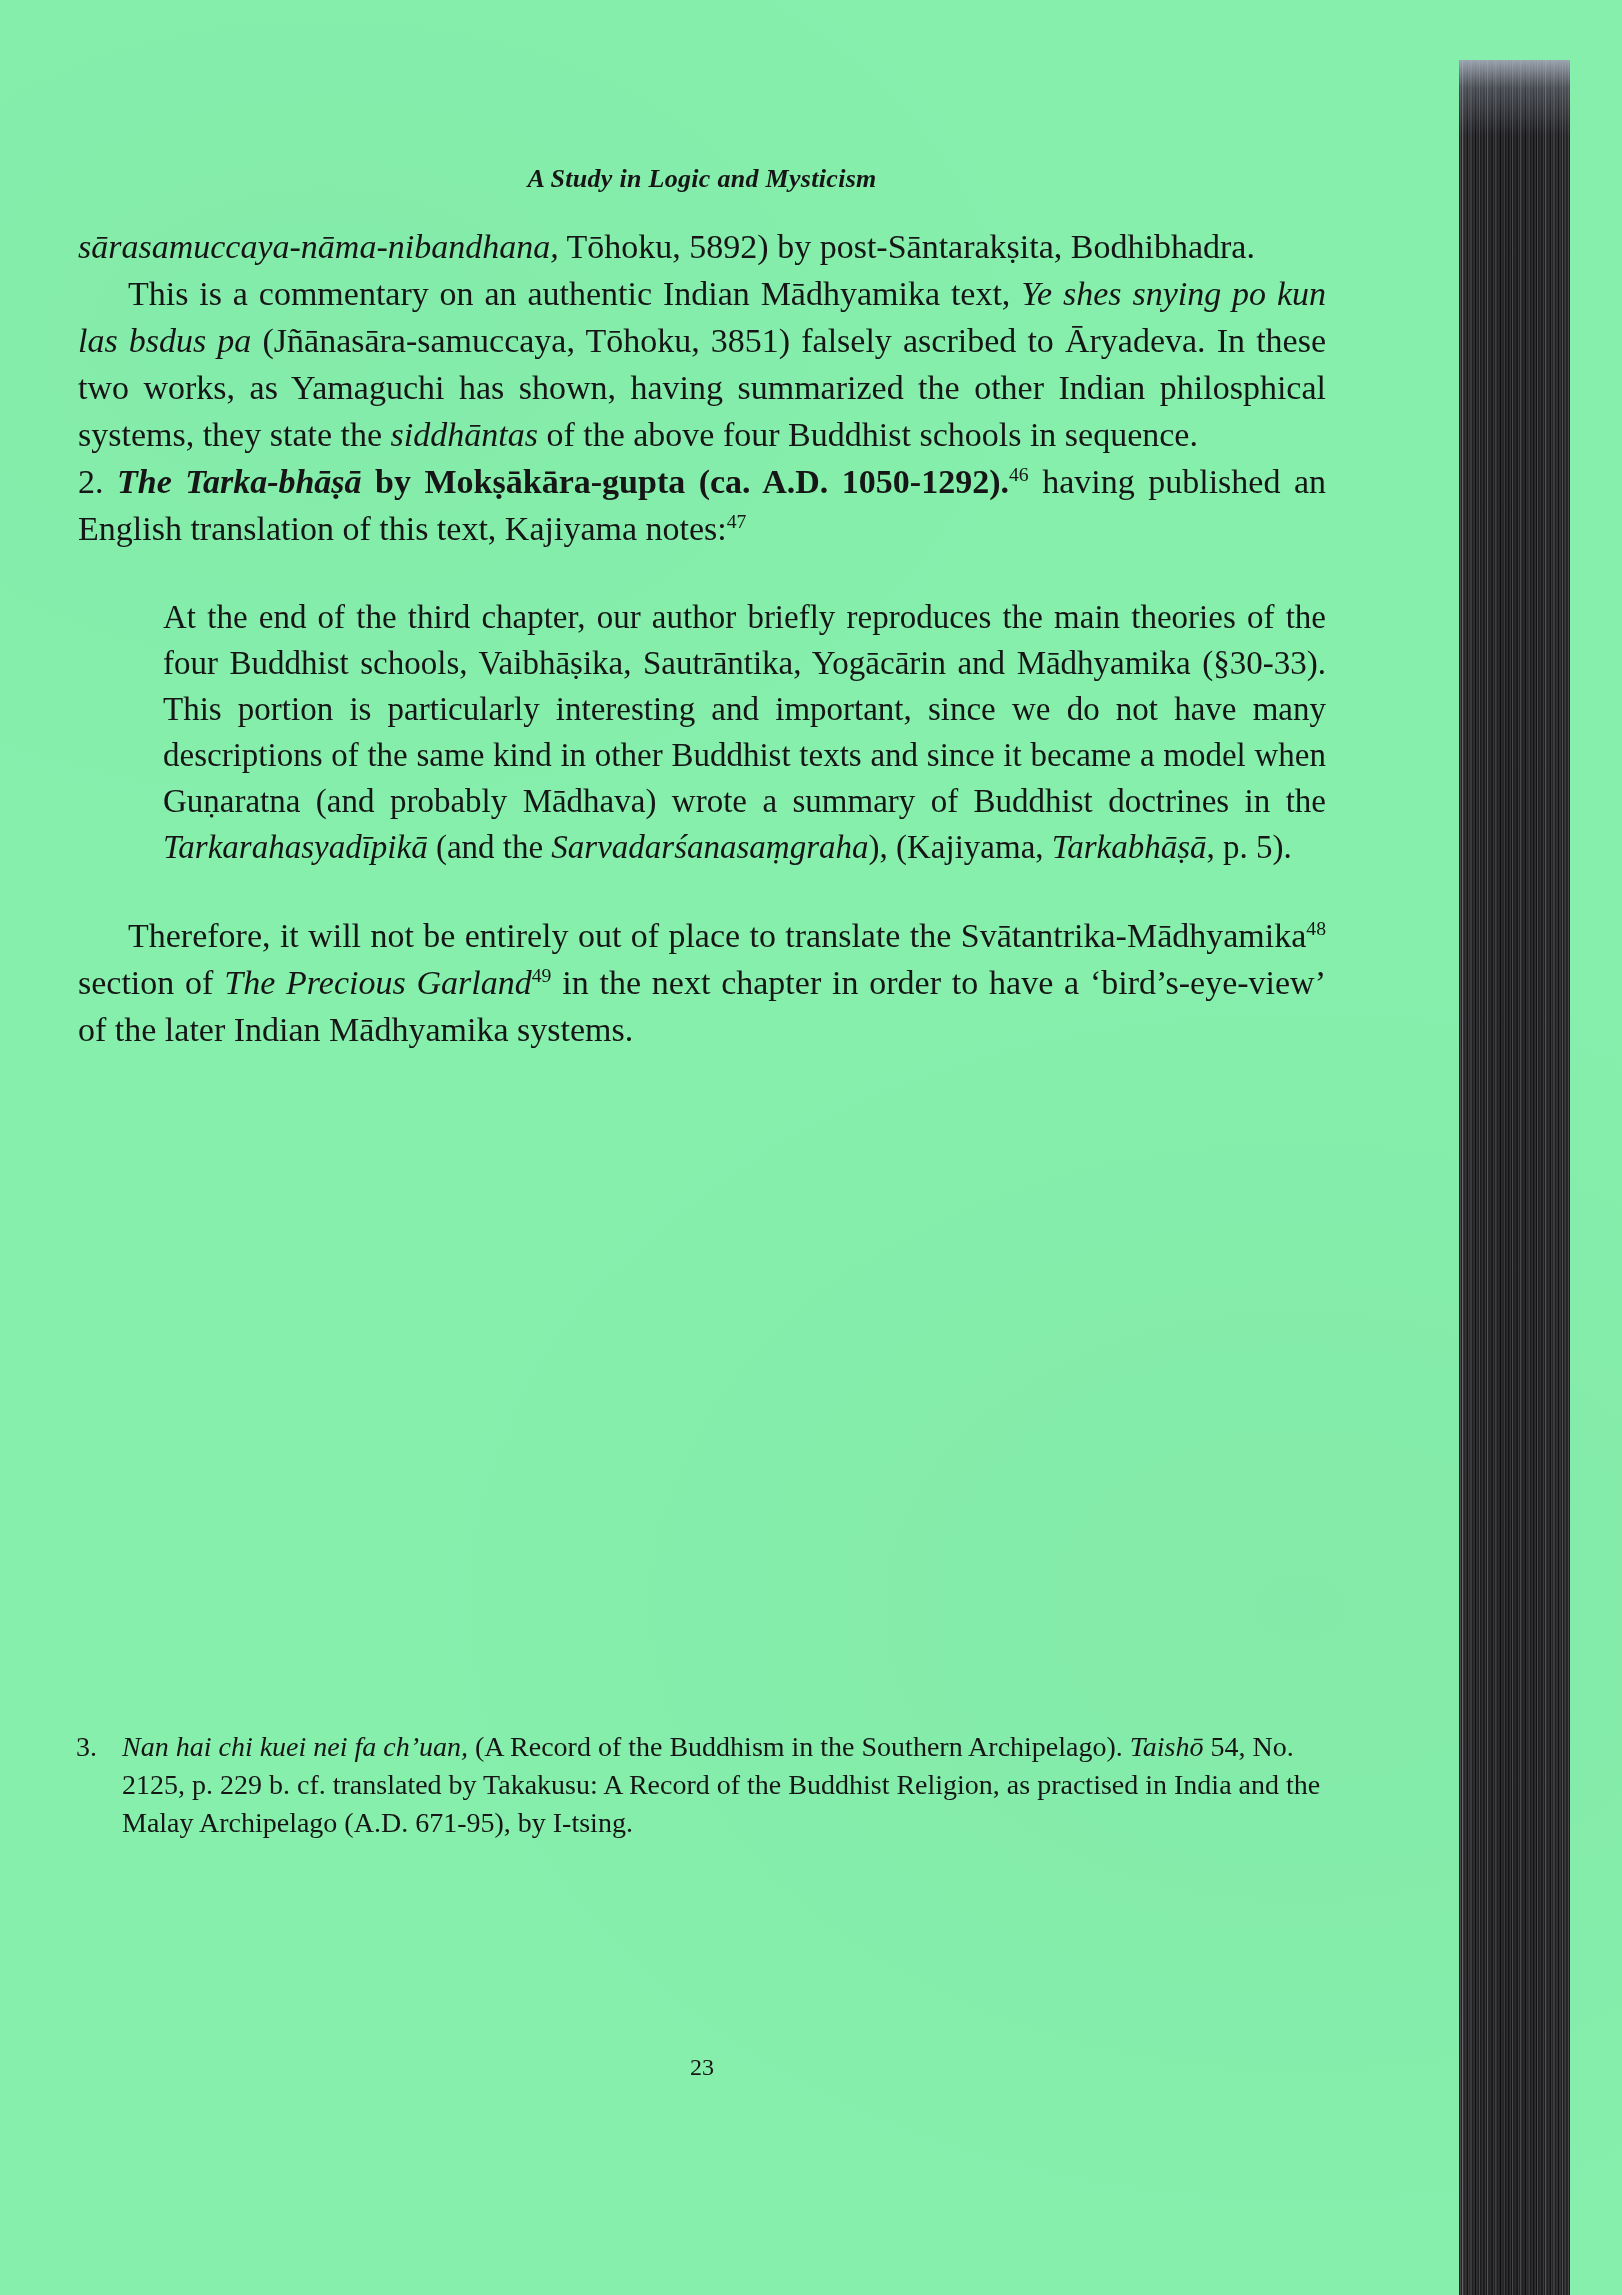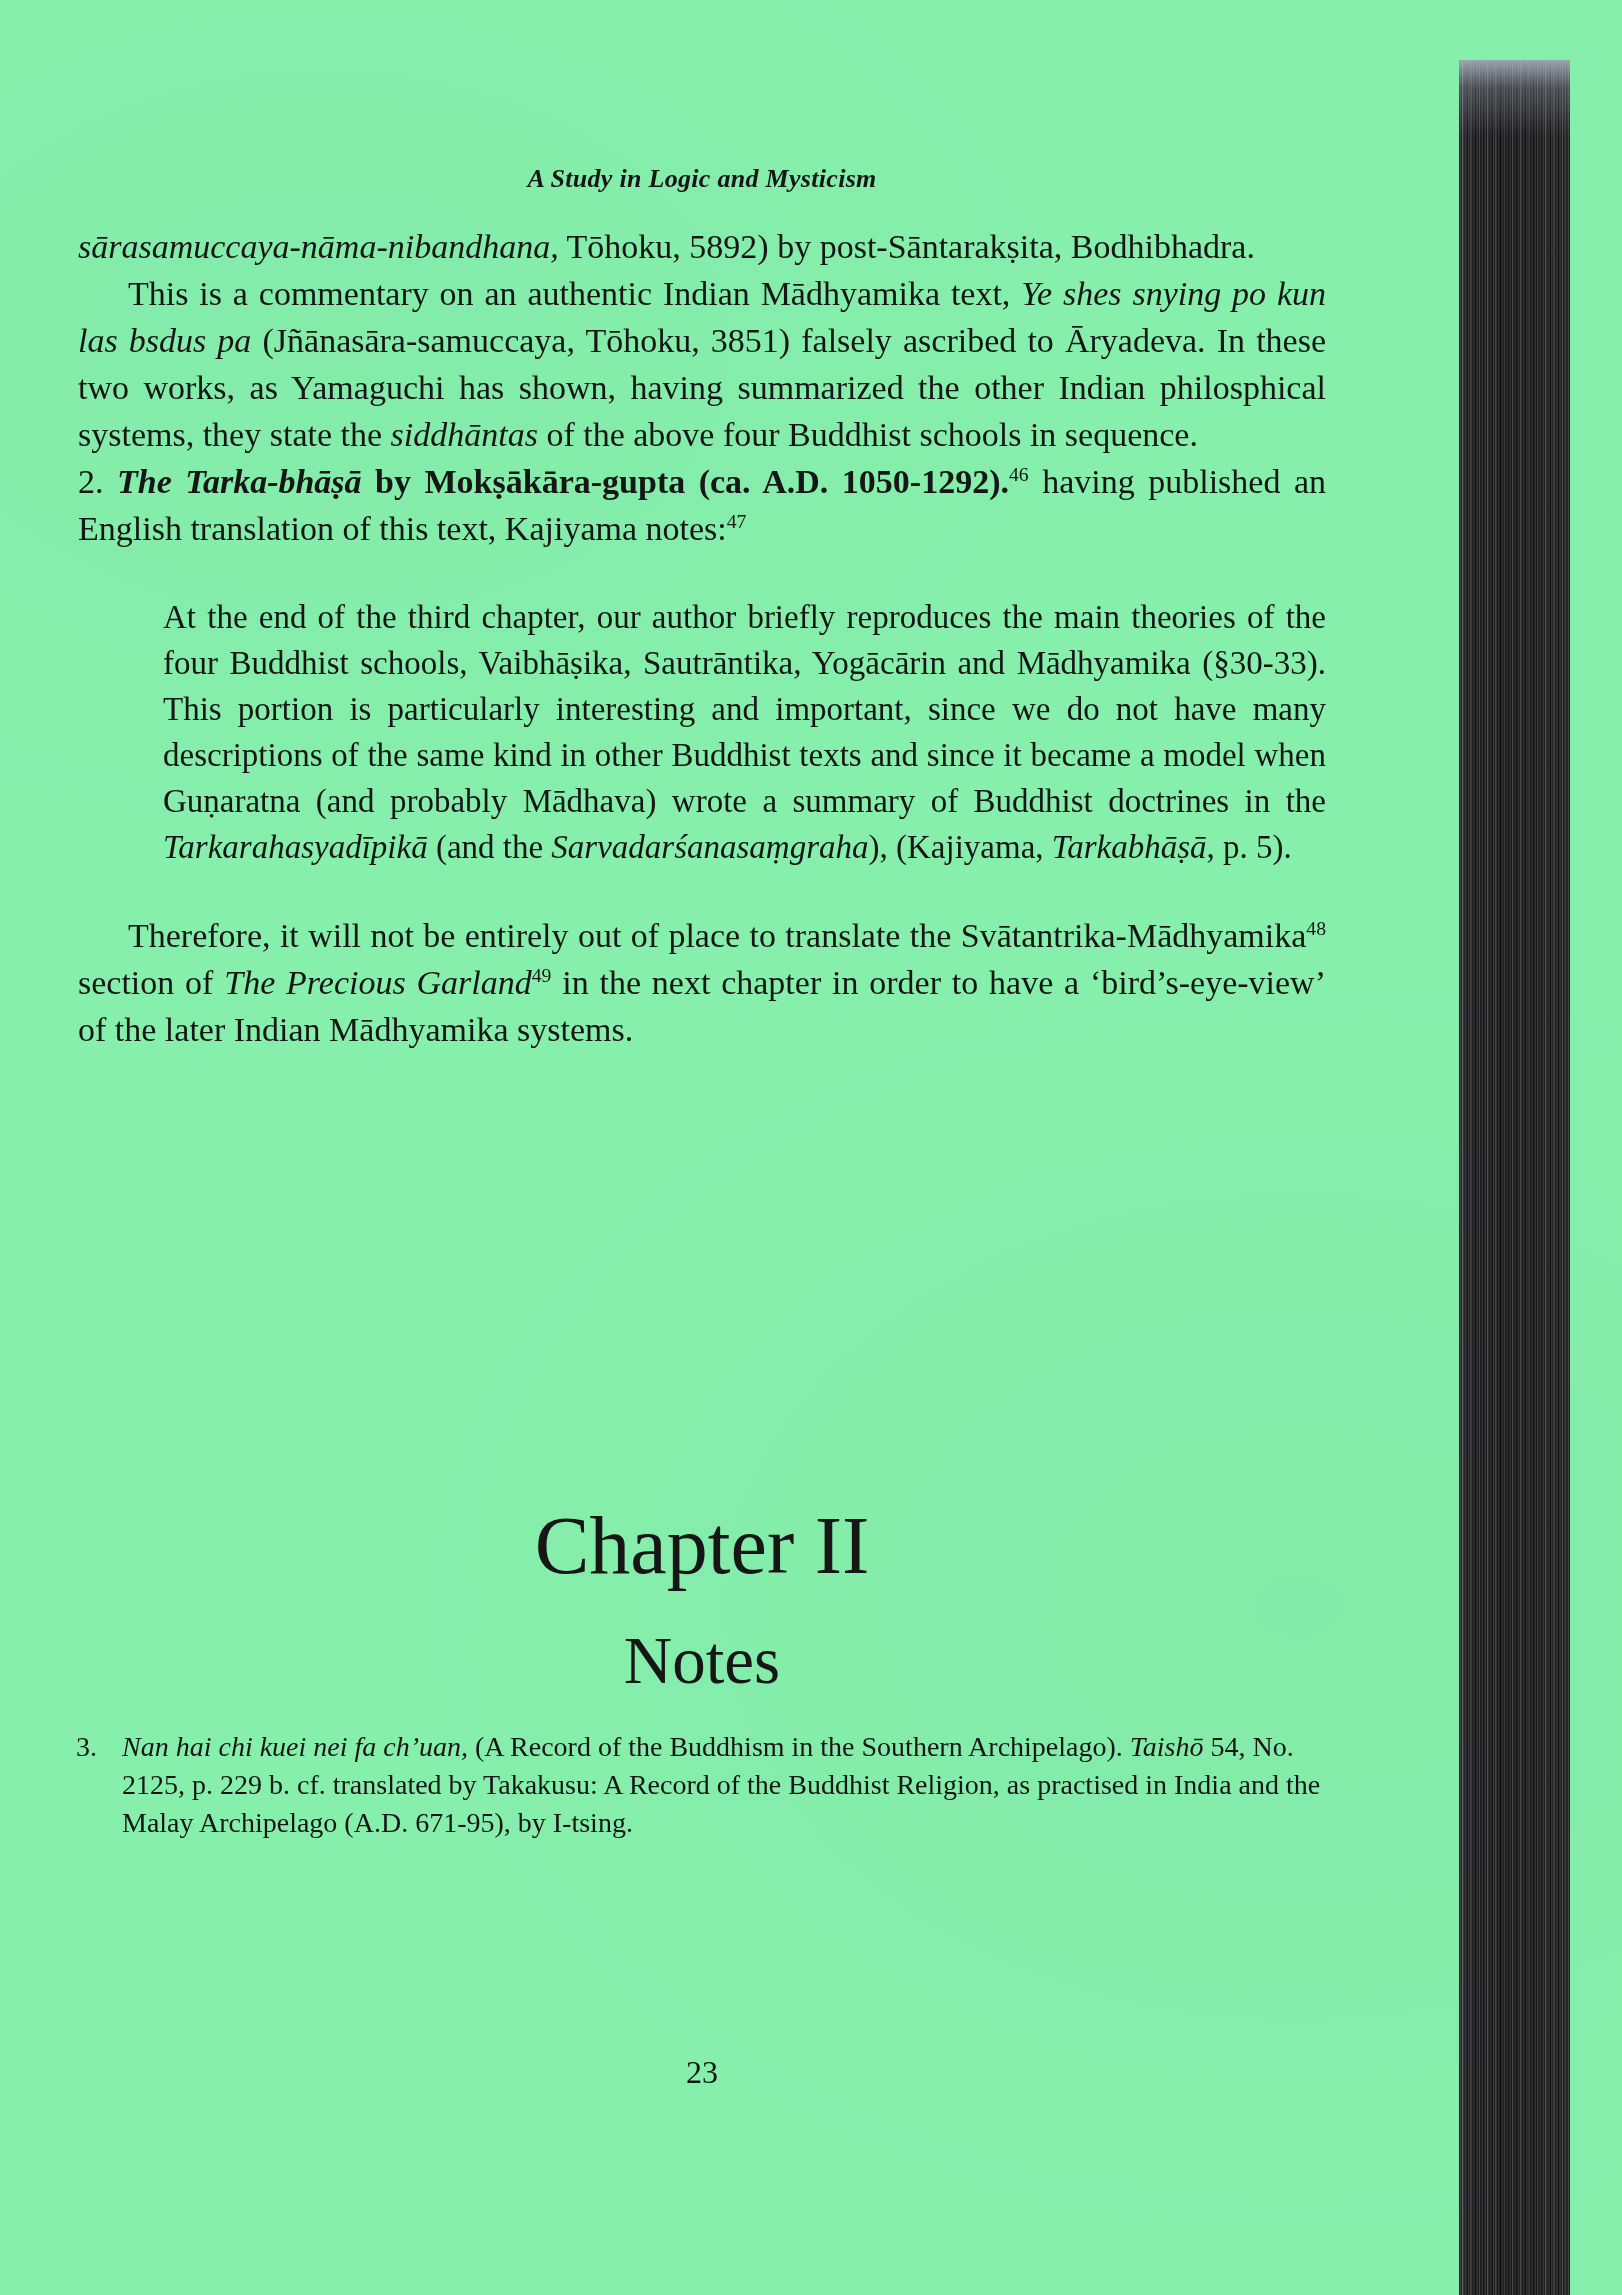--- a/index.html
+++ b/index.html
@@ -70,21 +70,21 @@
     line-height: 38px;
     text-align: left;
   }
   .note-item { padding-left: 46px; }
   .note-num { display: inline-block; width: 46px; margin-left: -46px; }
 
   .page-number {
     position: absolute;
     top: 2054px; left: 78px; width: 1248px;
     text-align: center;
-    font-size: 32px;
+    font-size: 24px;
   }
 
   
   .scan-edge {
     position: absolute;
     top: 60px; right: 53px;
     width: 111px; height: 2236px;
     background:
       linear-gradient(180deg, rgba(174,185,198,0.85) 0px, rgba(150,160,172,0.35) 28px, rgba(0,0,0,0) 76px),
       repeating-linear-gradient(90deg,
@@ -103,24 +103,20 @@
   <div class="running-head">A Study in Logic and Mysticism</div>
 
   <div class="text-column">
     <p class="para"><span class="it">sārasamuccaya-nāma-nibandhana,</span><span> Tōhoku, 5892) by post-Sāntarakṣita, Bodhibhadra.</span></p>
     <p class="para indent"><span>This is a commentary on an authentic Indian Mādhyamika text, </span><span class="it">Ye shes snying po kun las bsdus pa</span><span> (Jñānasāra-samuccaya, Tōhoku, 3851) falsely ascribed to Āryadeva. In these two works, as Yamaguchi has shown, having summarized the other Indian philosphical systems, they state the </span><span class="it">siddhāntas</span><span> of the above four Buddhist schools in sequence.</span></p>
     <p class="para"><span>2. </span><span class="it bd">The Tarka-bhāṣā</span><span class="bd"> by Mokṣākāra-gupta (ca. A.D. 1050-1292).</span><sup>46</sup><span> having published an English translation of this text, Kajiyama notes:</span><sup>47</sup></p>
     <div class="blockquote"><span>At the end of the third chapter, our author briefly reproduces the main theories of the four Buddhist schools, Vaibhāṣika, Sautrāntika, Yogācārin and Mādhyamika (§30-33). This portion is particularly interesting and important, since we do not have many descriptions of the same kind in other Buddhist texts and since it became a model when Guṇaratna (and probably Mādhava) wrote a summary of Buddhist doctrines in the </span><span class="it">Tarkarahasyadīpikā</span><span> (and the </span><span class="it">Sarvadarśanasaṃgraha</span><span>), (Kajiyama, </span><span class="it">Tarkabhāṣā</span><span>, p. 5).</span></div>
     <p class="para indent spaced"><span>Therefore, it will not be entirely out of place to translate the Svātantrika-Mādhyamika</span><sup>48</sup><span> section of </span><span class="it">The Precious Garland</span><sup>49</sup><span> in the next chapter in order to have a ‘bird’s-eye-view’ of the later Indian Mādhyamika systems.</span></p>
   </div>
 
-  <div class="chapter-head">
-    <div class="chapter-title">Chapter II</div>
-    <div class="chapter-subtitle">Notes</div>
-  </div>
 
   <div class="notes">
     <div class="note-item">
       <span class="note-num">3.</span><span class="note-text"><span class="it">Nan hai chi kuei nei fa ch’uan,</span><span> (A Record of the Buddhism in the Southern Archipelago). </span><span class="it">Taishō</span><span> 54, No. 2125, p. 229 b. cf. translated by Takakusu: A Record of the Buddhist Religion, as practised in India and the Malay Archipelago (A.D. 671-95), by I-tsing.</span></span>
     </div>
   </div>
 
   <div class="page-number">23</div>
 
   <div class="scan-edge"></div>

